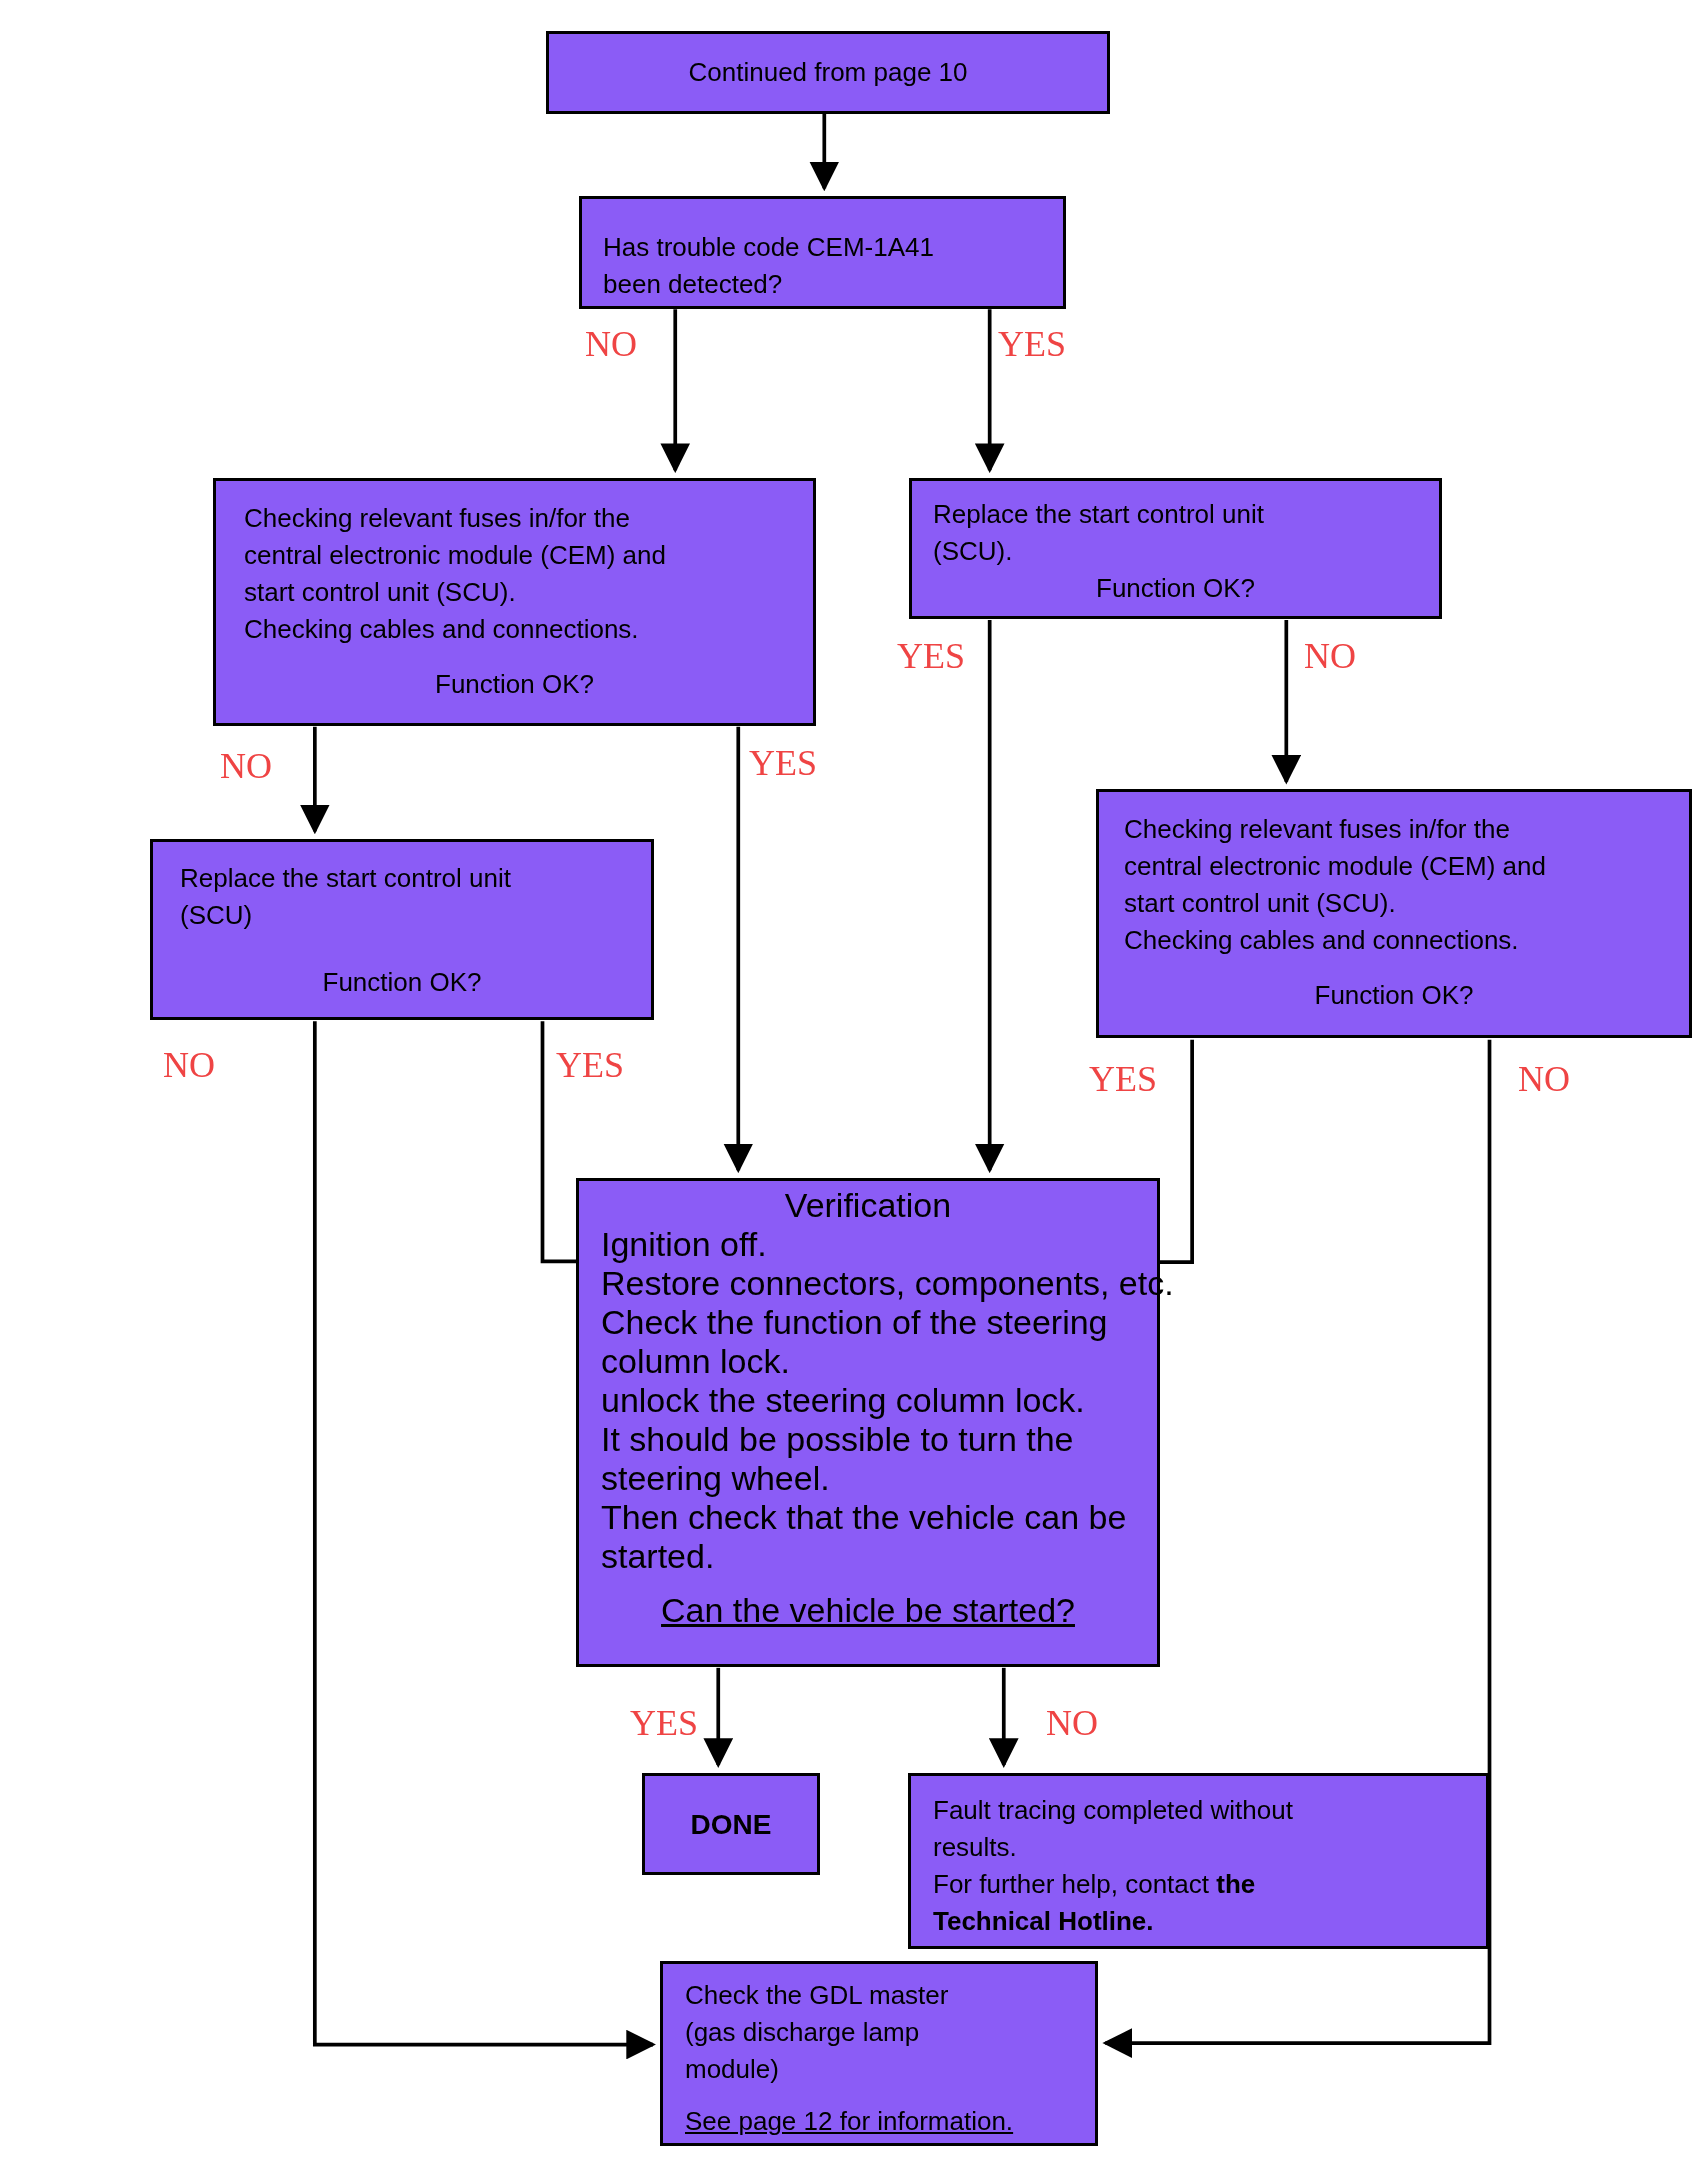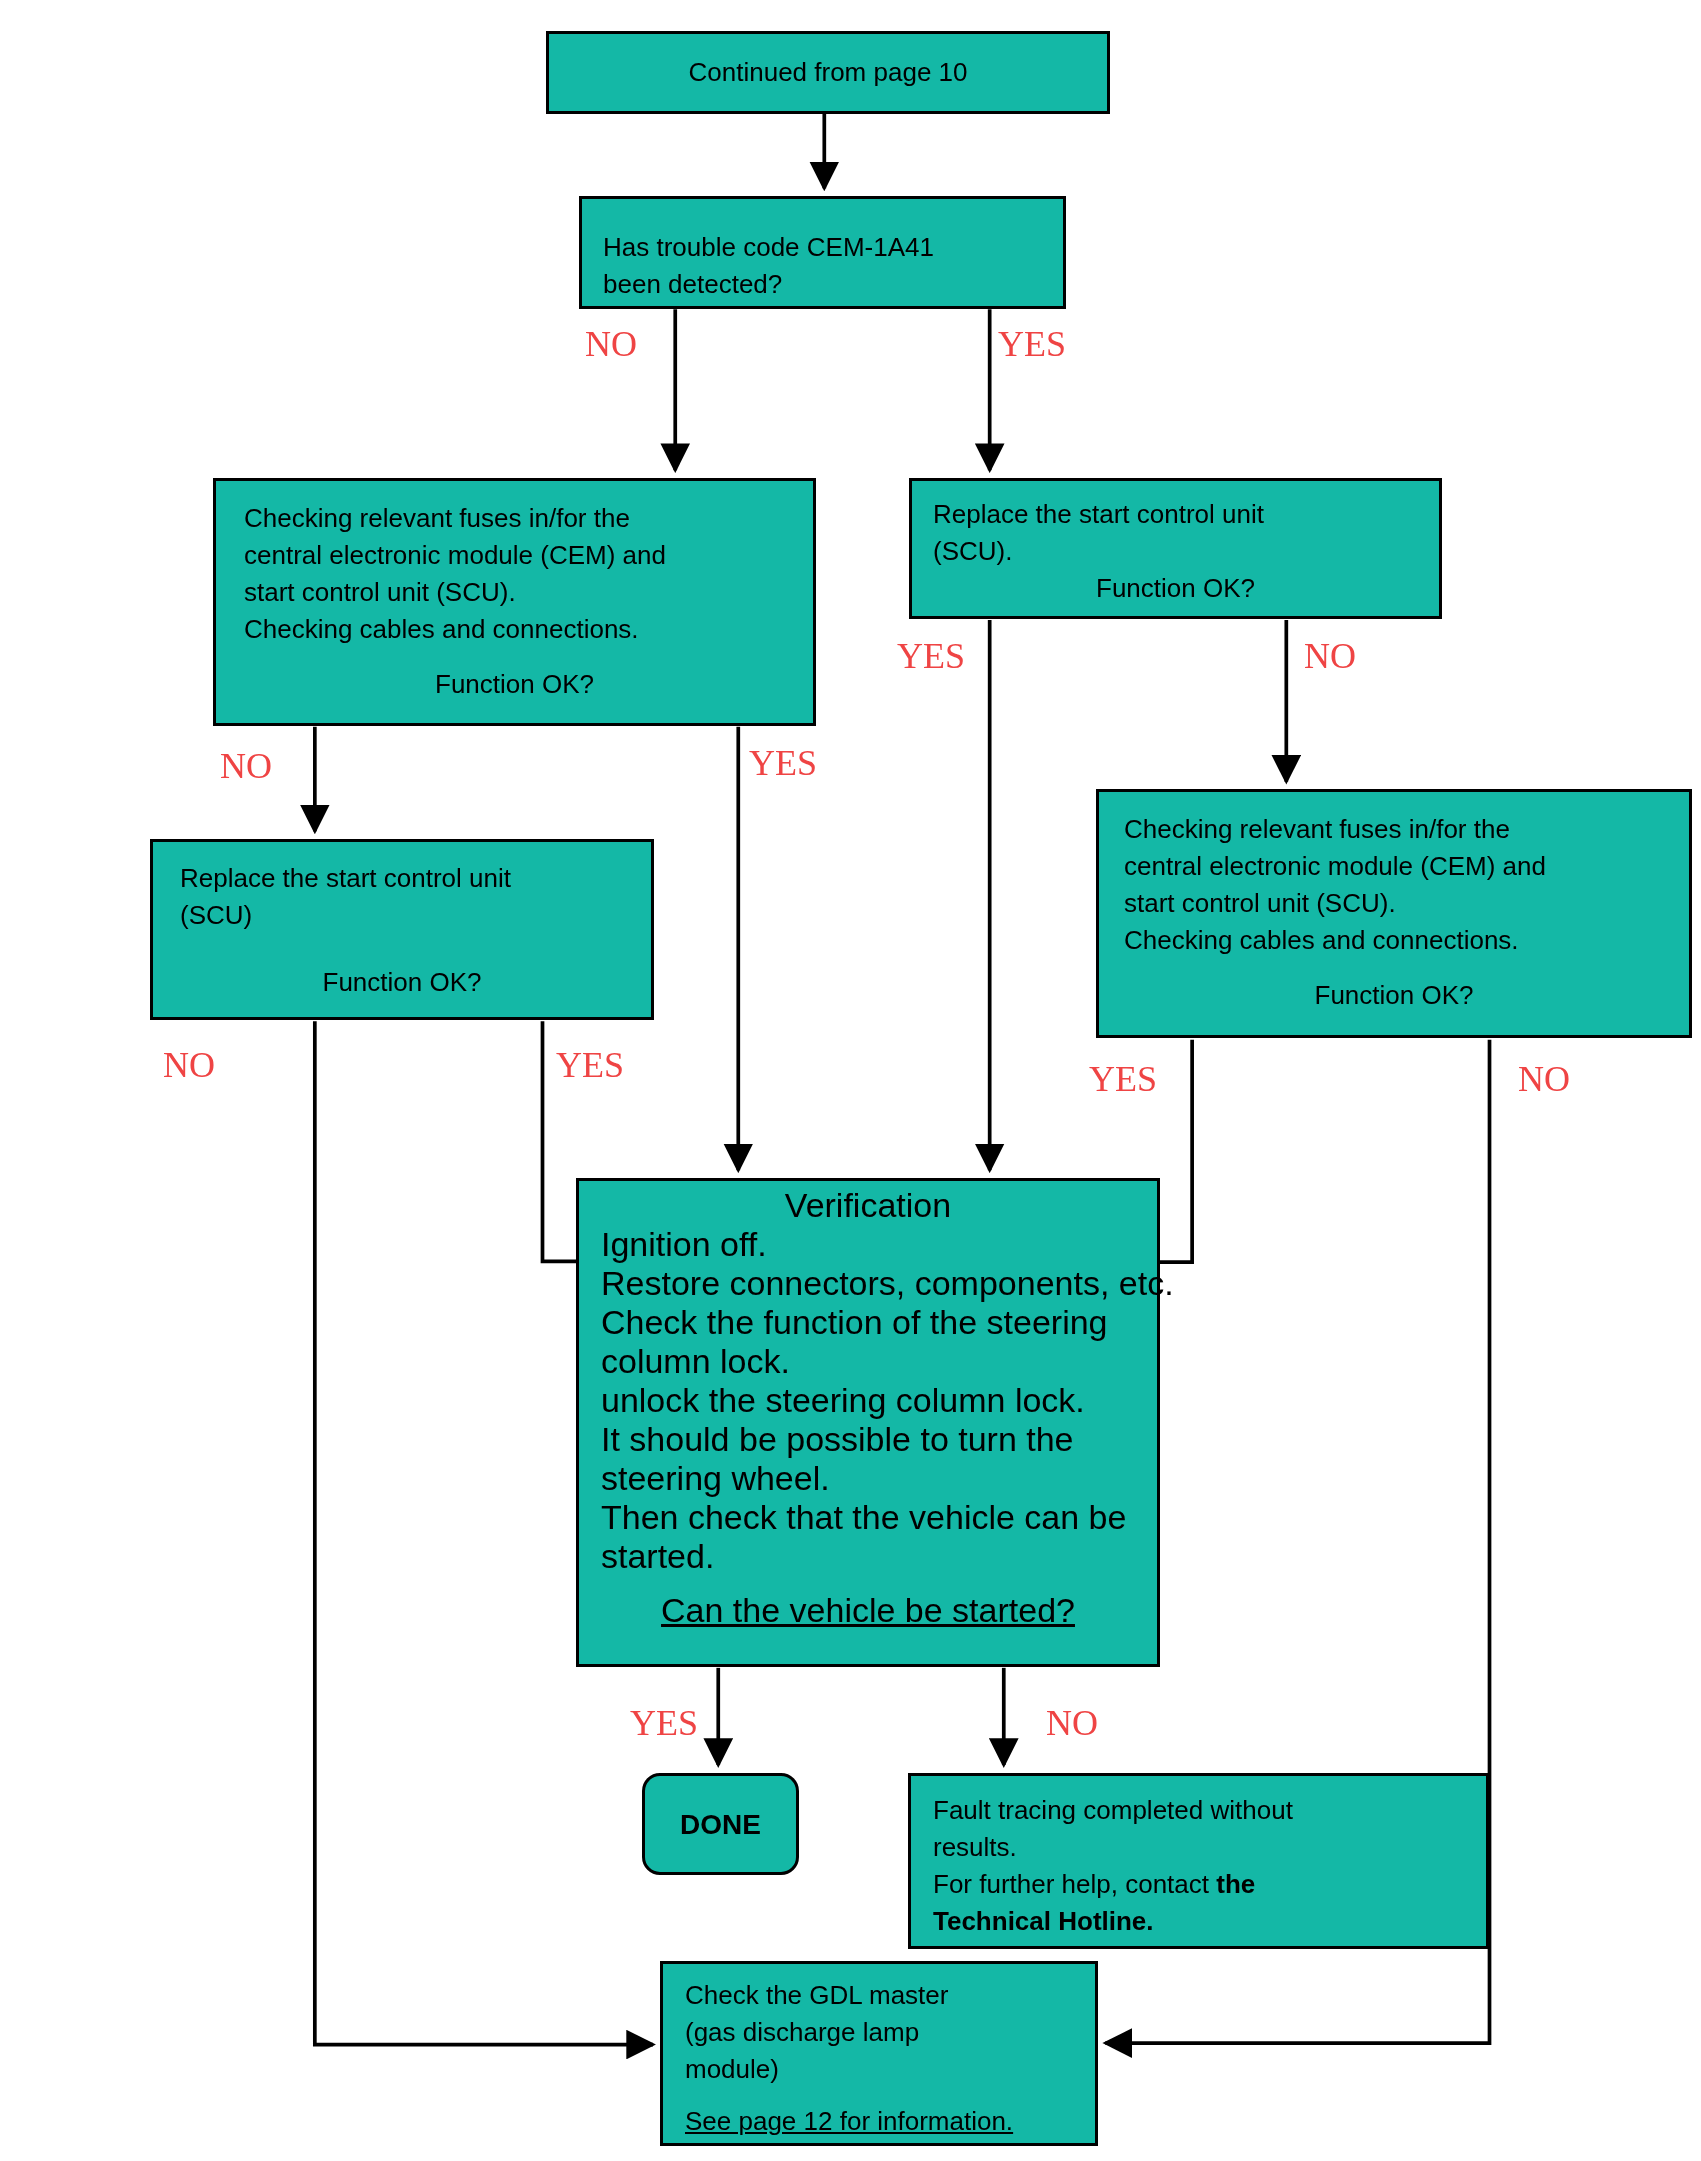--- a/index.html
+++ b/index.html
@@ -2,21 +2,21 @@
 <html style="font-size:12px"><head>
 <meta charset="utf-8">
 <style>
   html,body { margin:0; padding:0; background:#fff; }
   #canvas {
     position:relative; width:1702px; height:2161px; background:#ffffff;
     font-family:"Liberation Sans", sans-serif; color:#000;
   }
   #wires { position:absolute; left:0; top:0; width:100%; height:100%; }
   .node {
-    position:absolute; box-sizing:border-box; background:#14b8a6;
+    position:absolute; box-sizing:border-box; background:#8b5cf6;
     border:3.7px solid #000000; font-size:26px; line-height:37px; color:#000;
   }
   .node .ln { white-space:nowrap; }
   .node .q { text-align:center; white-space:nowrap; }
   .center-txt { display:flex; align-items:center; justify-content:center; text-align:center; }
   .elabel {
     position:absolute; font-family:"Liberation Serif", "DejaVu Serif", serif;
     font-size:36px; line-height:36px; color:#ef4444; white-space:nowrap;
   }
   .bold { font-weight:bold; }
@@ -91,21 +91,21 @@
     <div class="ln">Check the function of the steering</div>
     <div class="ln">column lock.</div>
     <div class="ln">unlock the steering column lock.</div>
     <div class="ln">It should be possible to turn the</div>
     <div class="ln">steering wheel.</div>
     <div class="ln">Then check that the vehicle can be</div>
     <div class="ln">started.</div>
     <div class="q" style="margin-top:15px;text-decoration:underline;">Can the vehicle be started?</div>
   </div>
 
-  <div class="node center-txt" style="left:642px; top:1773px; width:157px; height:102px; font-weight:bold; font-size:28px;border-radius:18px;">
+  <div class="node center-txt" style="left:642px; top:1773px; width:178px; height:102px; font-weight:bold; font-size:28px;">
     <div class="ln">DONE</div>
   </div>
 
   <div class="node" style="left:908px; top:1773px; width:581px; height:176px; padding:16.3px 22px;">
     <div class="ln">Fault tracing completed without</div>
     <div class="ln">results.</div>
     <div class="ln"><span>For further help, contact </span><span class="bold">the</span></div>
     <div class="ln bold">Technical Hotline.</div>
   </div>
 

